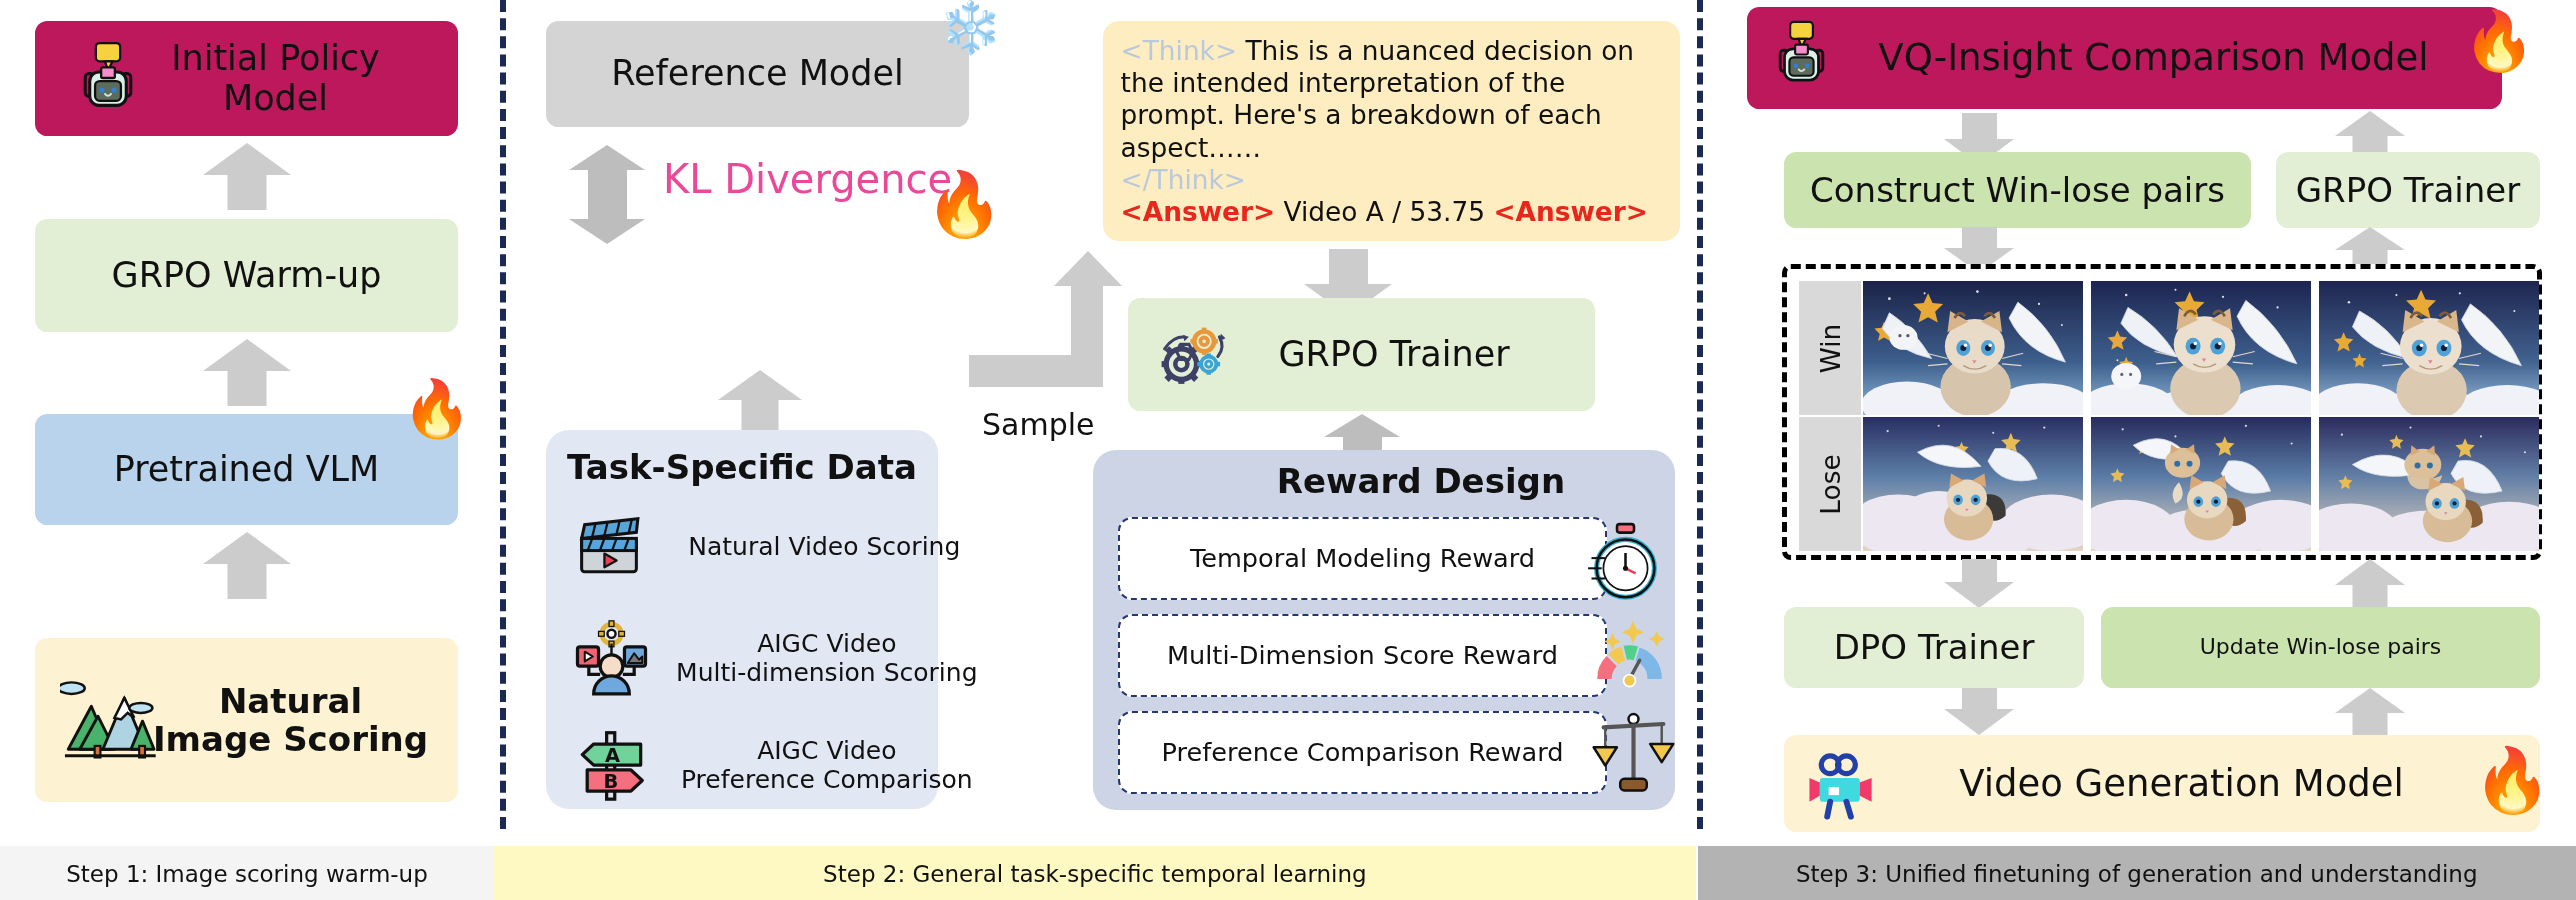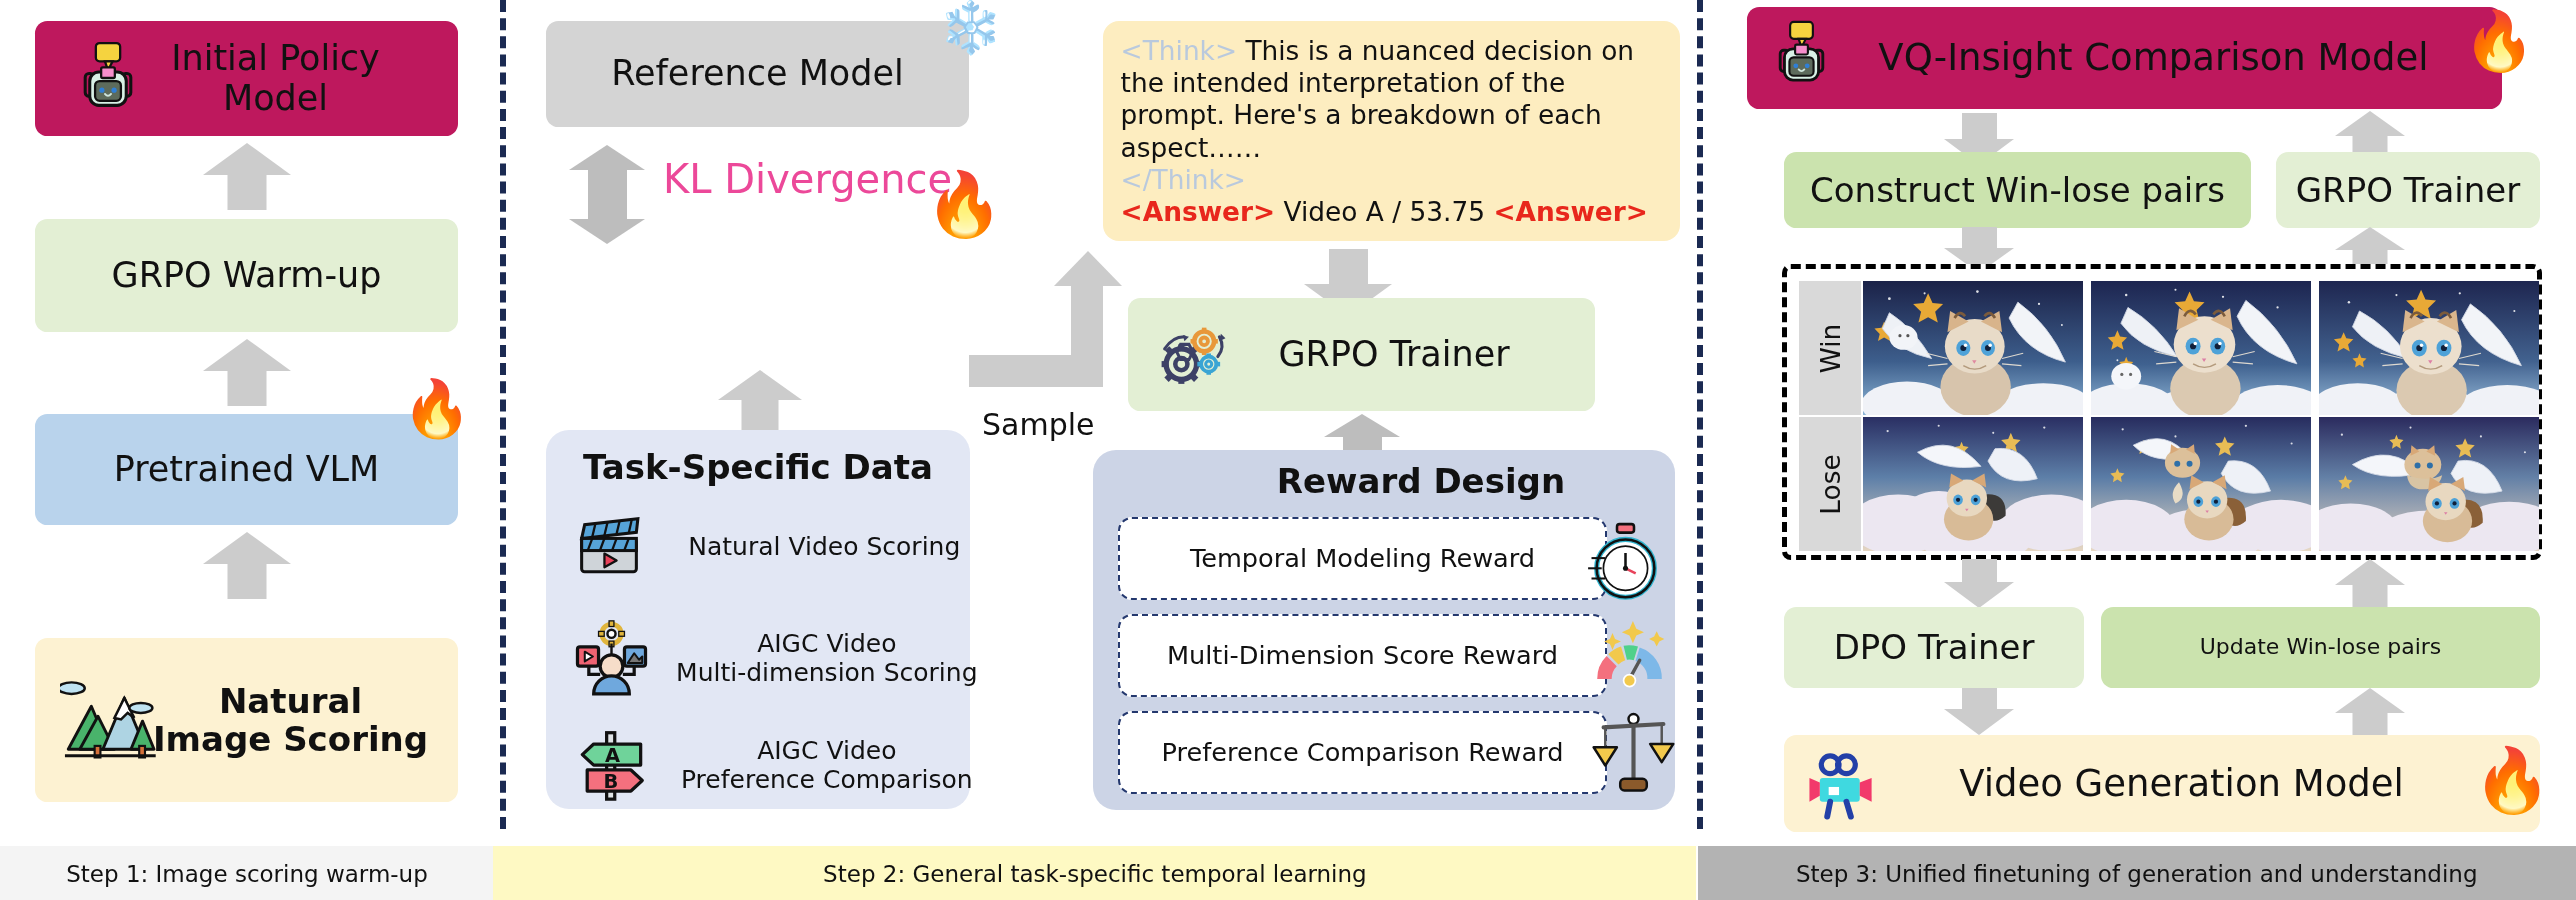--- a/index.html
+++ b/index.html
@@ -231,21 +231,21 @@
       </span>
       <span class="lbl" style="margin-left:65px;">GRPO Trainer</span>
     </div>
 
     <div style="position:absolute;left:813px;top:414px;width:76px;height:88px;">
       <div style="position:absolute;left:18.5px;top:21px;width:39px;height:46px;background:#bdbdbd;"></div>
       <div style="position:absolute;left:0;top:0;width:0;height:0;border-left:38px solid transparent;border-right:38px solid transparent;border-bottom:23px solid #bdbdbd;"></div>
       <div style="position:absolute;left:0;bottom:0;width:0;height:0;border-left:38px solid transparent;border-right:38px solid transparent;border-top:23px solid #bdbdbd;"></div>
     </div>
 
-    <div class="box lav" style="left:35px;top:430px;width:424px;height:379px;border-radius:23px;display:block;">
+    <div class="box lav" style="left:35px;top:430px;width:392px;height:379px;border-radius:23px;display:block;">
       <div class="tsd-title" style="top:17.6px;font-size:34px;">
         <span>Task-Specific Data</span>
       </div>
       <div class="tsd-row" style="left:8.8px;top:69px;width:463px;height:97px;">
         <span class="icon" style="position:relative;left:16px;">
           <svg width="76" height="76" viewBox="0 0 100 100">
             <rect x="14" y="40" width="72" height="44" rx="4" fill="#cfd4d9" stroke="#111" stroke-width="4"></rect>
             <rect x="14" y="40" width="72" height="16" fill="#56a4d8" stroke="#111" stroke-width="4"></rect>
             <g stroke="#111" stroke-width="3">
               <line x1="28" y1="40" x2="22" y2="56"></line>

